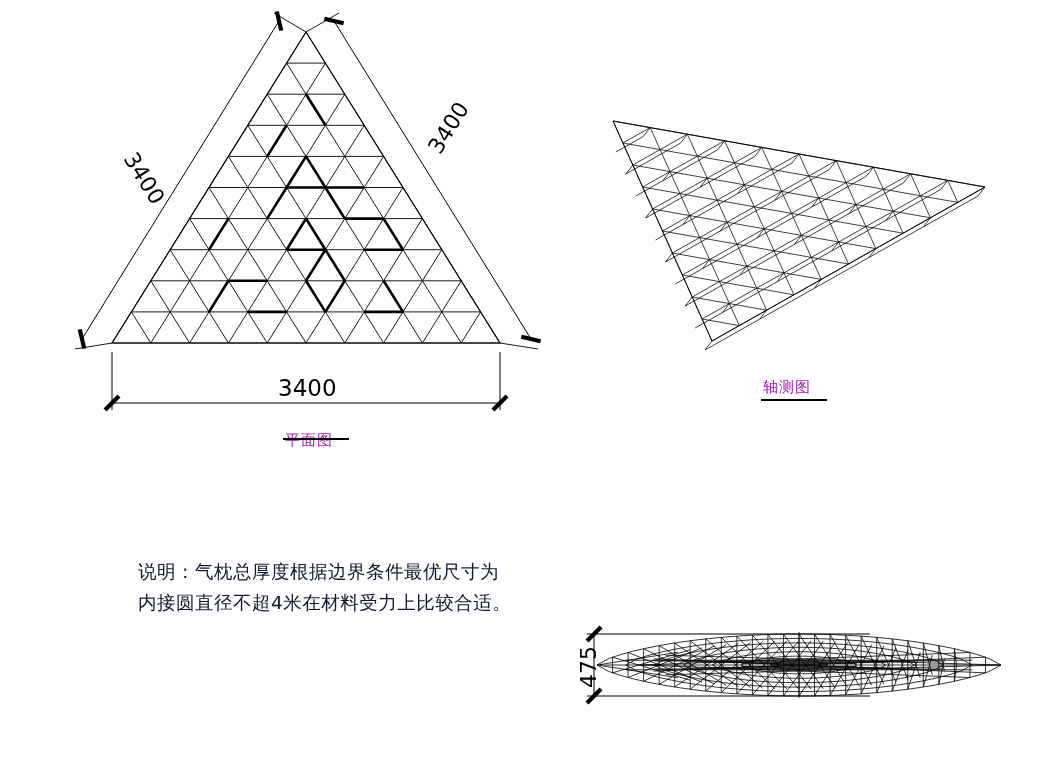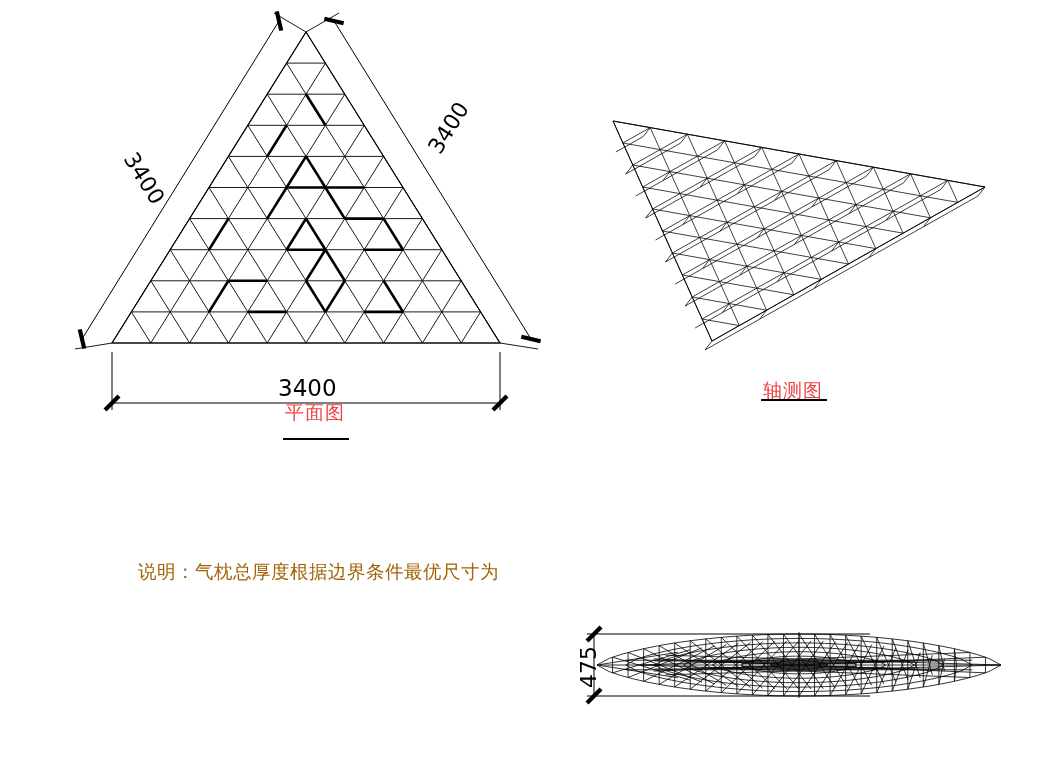--- a/index.html
+++ b/index.html
@@ -31,30 +31,30 @@
   }
   .note-block {
     position: absolute;
     left: 138px;
     top: 556px;
     width: 350px;
     text-align: right;
     font-family: "DejaVu Sans", sans-serif;
     font-size: 18.5px;
     line-height: 31px;
-    color: #a16207;
+    color: #0f172a;
     letter-spacing: 0.5px;
     white-space: nowrap;
   }
   .note-line { display: block; }
   .view-label {
     position: absolute;
     font-family: "DejaVu Sans", sans-serif;
-    font-size: 19px;
-    color: #ef4444;
+    font-size: 15px;
+    color: #a21caf;
     letter-spacing: 1px;
     white-space: nowrap;
   }
   .view-label .txt { display: inline-block; padding-bottom: 2px; }
   .label-underline {
     position: absolute;
     height: 2px;
     background: #000;
   }
   .dim-text {
@@ -1135,27 +1135,28 @@
   </svg>
 
   <div class="dim-text" style="left:278px; top:375px; font-size:23px;">3400</div>
 
   <div class="dim-text" style="left:140px; top:148px; font-size:22px; transform:rotate(58deg); transform-origin:left top;">3400</div>
 
   <div class="dim-text" style="left:423px; top:145px; font-size:22px; transform:rotate(-58deg); transform-origin:left top;">3400</div>
 
   <div class="dim-text" style="left:576px; top:688px; font-size:22px; transform:rotate(-90deg); transform-origin:left top;">475</div>
 
-  <div class="view-label" style="left:285px; top:400px;">
+  <div class="view-label" style="left:285px; top:431px;">
     <span class="txt">平面图</span>
   </div>
   <div class="label-underline" style="left:283px; top:438px; width:66px;"></div>
 
   <div class="view-label" style="left:763px; top:378px;">
     <span class="txt">轴测图</span>
   </div>
   <div class="label-underline" style="left:761px; top:399px; width:66px;"></div>
 
   <div class="note-block">
     <span class="note-line">说明：气枕总厚度根据边界条件最优尺寸为</span>
+    <span class="note-line">内接圆直径不超4米在材料受力上比较合适。</span>
   </div>
 
 </div>
 
 </body></html>

